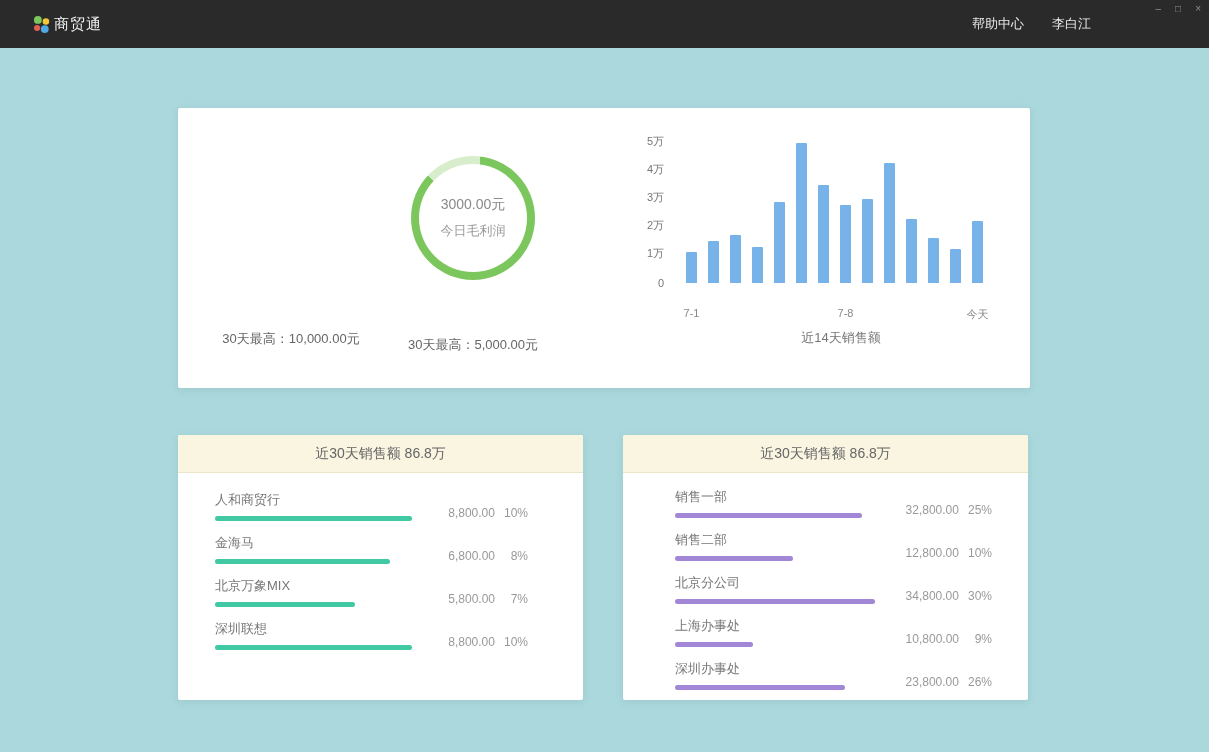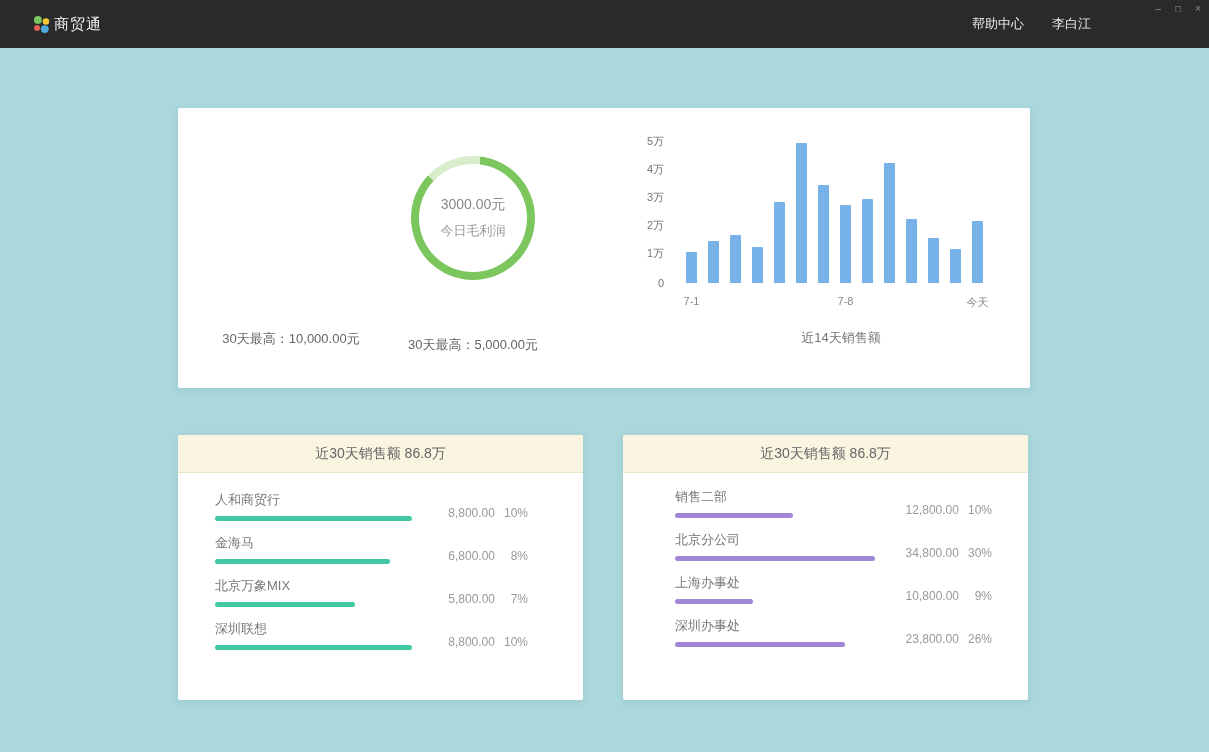--- a/index.html
+++ b/index.html
@@ -57,21 +57,21 @@
 
   
   .bc-yaxis { position:absolute; left:455px; top:35px; width:45px; height:140px; }
   .bc-ylabel { position:absolute; right:14px; font-size:11px; color:#777; white-space:nowrap; }
   .bc-plot {
     position:absolute; left:508px; top:35px; width:310px; height:140px;
     display:flex; align-items:flex-end; gap:11px;
   }
   .bc-bar { width:11px; border-radius:1px 1px 0 0; }
   .bc-xaxis { position:absolute; left:508px; top:183px; width:310px; height:14px; }
-  .bc-xlabel { position:absolute; top:4px; transform:translateX(-50%); font-size:11px; color:#888; white-space:nowrap; }
+  .bc-xlabel { position:absolute; top:16px; transform:translateX(-50%); font-size:11px; color:#888; white-space:nowrap; }
   .bc-caption {
     position:absolute; left:508px; top:221px; width:310px;
     text-align:center; font-size:13px; color:#777;
   }
 
   
   .lc-header {
     height:38px; background:#f9f5e1; border-bottom:1px solid #ece5c9;
     display:flex; align-items:center; justify-content:center;
     font-size:14px; color:#666; border-radius:2px 2px 0 0;
@@ -212,20 +212,32 @@
           </div>
         </div>
       </div>
   </div>
 
   <div class="card list-card-right">
     <div class="lc-header">近30天销售额 86.8万</div>
     <div class="lc-rows-right">
         <div class="lc-row">
           <div class="lc-left">
+            <div class="lc-name">销售一部</div>
+            <div class="lc-track">
+              <div class="lc-bar" style="width: 93.5%; background: rgb(161, 135, 214);"></div>
+            </div>
+          </div>
+          <div class="lc-right">
+            <span class="lc-value">32,800.00</span>
+            <span class="lc-pct">25%</span>
+          </div>
+        </div>
+        <div class="lc-row">
+          <div class="lc-left">
             <div class="lc-name">销售二部</div>
             <div class="lc-track">
               <div class="lc-bar" style="width: 59%; background: rgb(161, 135, 214);"></div>
             </div>
           </div>
           <div class="lc-right">
             <span class="lc-value">12,800.00</span>
             <span class="lc-pct">10%</span>
           </div>
         </div>

